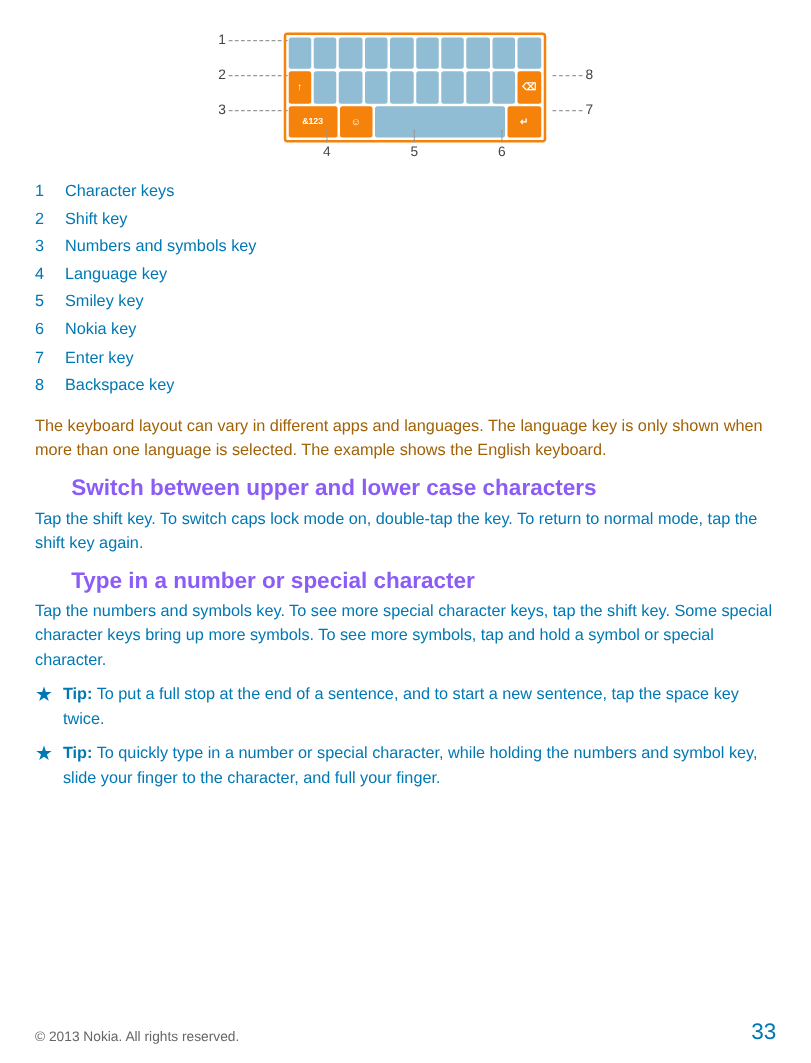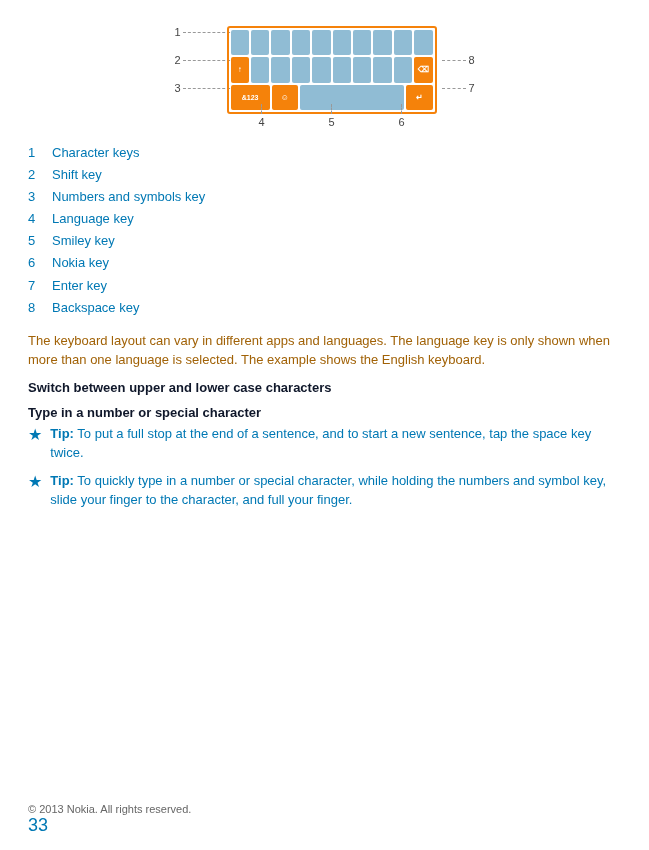--- a/index.html
+++ b/index.html
@@ -46,25 +46,26 @@
     }
 
     .paragraph {
       font-size: 13px;
       color: #a16207;
       line-height: 1.5;
       margin-bottom: 10px;
     }
 
     .section-title {
-      font-size: 13px;
+      font-size: 18px;
       font-weight: bold;
-      color: #0f172a;
+      color: #8b5cf6;
       margin-bottom: 4px;
       margin-top: 10px;
+      margin-left: 29px;
     }
 
     .section-body {
       font-size: 13px;
       color: #0078b4;
       line-height: 1.5;
       margin-bottom: 8px;
     }
 
     .tip-block {
@@ -92,24 +93,23 @@
     }
 
     
     .footer {
       position: absolute;
       bottom: 14px;
       left: 28px;
       right: 28px;
       display: flex;
       justify-content: space-between;
-      align-items: flex-start;
+      align-items: flex-end;
       font-size: 11px;
       color: #666;
-      flex-direction: column;
     }
 
     .footer-page {
       font-size: 18px;
       font-weight: normal;
       color: #0078b4;
     }
 
     
     .kb-diagram {
@@ -295,24 +295,26 @@
     <li>
       <span class="num">8</span>
       <span>Backspace key</span>
     </li>
   </ul>
 
   <p class="paragraph">The keyboard layout can vary in different apps and languages. The language key is only shown when more than one language is selected. The example shows the English keyboard.</p>
 
   <div>
     <p class="section-title">Switch between upper and lower case characters</p>
+    <p class="section-body">Tap the shift key. To switch caps lock mode on, double-tap the key. To return to normal mode, tap the shift key again.</p>
   </div>
 
   <div>
     <p class="section-title">Type in a number or special character</p>
+    <p class="section-body">Tap the numbers and symbols key. To see more special character keys, tap the shift key. Some special character keys bring up more symbols. To see more symbols, tap and hold a symbol or special character.</p>
   </div>
 
   <div class="tip-block">
     <span class="tip-star">★</span>
     <p class="tip-text">
       <strong>Tip:</strong>
       <span>To put a full stop at the end of a sentence, and to start a new sentence, tap the space key twice.</span>
     </p>
   </div>
 

